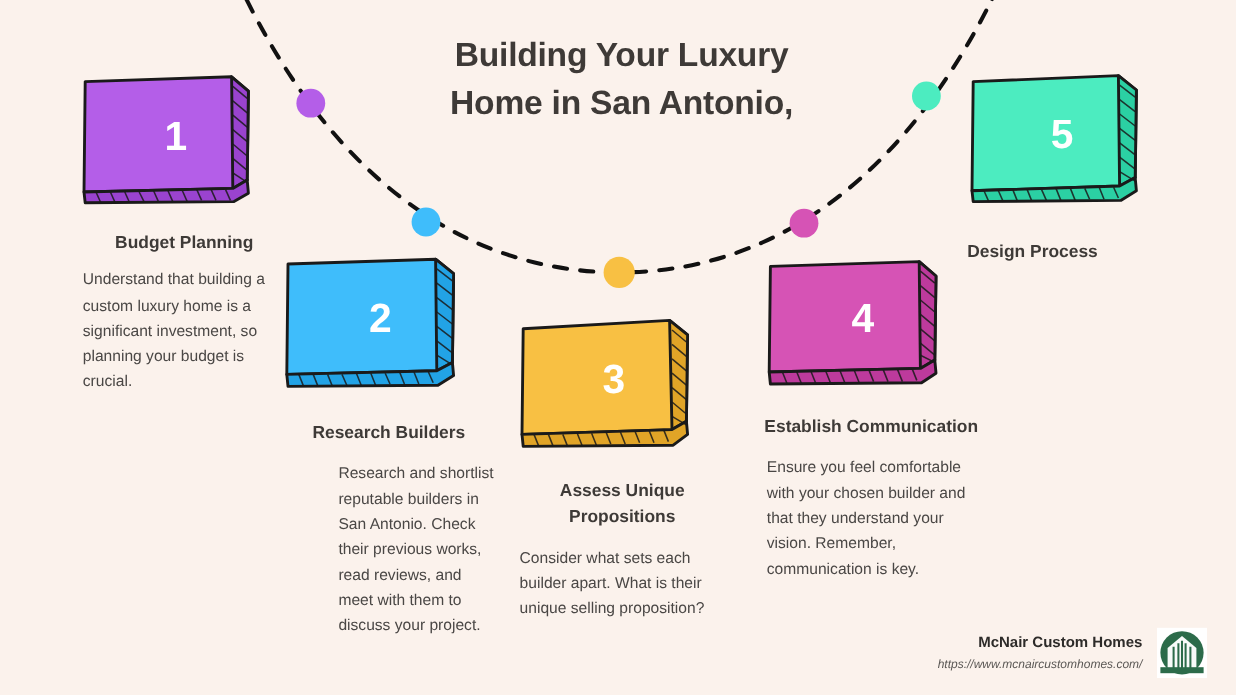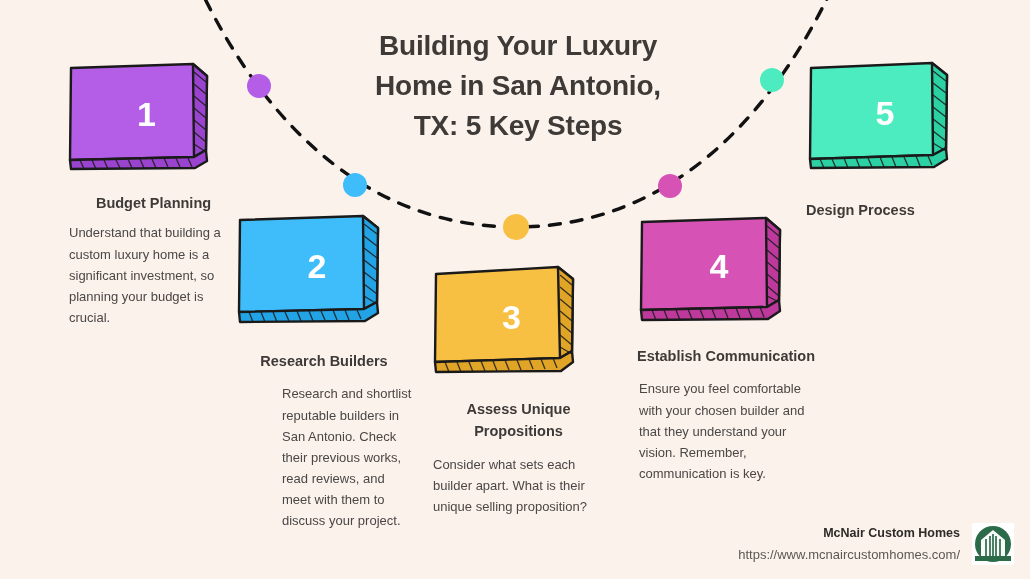--- a/index.html
+++ b/index.html
@@ -80,58 +80,58 @@
   #step-4 .step-title { margin-top: 23px; text-align: center; }
   #step-4 .step-desc  { margin-top: 11px; text-align: left; padding-left: 3px; }
 
   #step-5 { left: 806px; top: 58px;  width: 172px; }
   #step-5 .step-title { margin-top: 29px; }
   #step-5 .step-desc  { margin-top: 8px;  text-align: left; padding-left: 3px; }
 
   
   #footer {
     position: absolute;
-    right: 16px; bottom: 14px;
+    right: 24px; bottom: 14px;
     display: flex;
     align-items: center;
     gap: 12px;
   }
   #footer-text { text-align: right; }
   #brand-name {
     font-size: 12.5px;
     font-weight: bold;
     color: #2d2b29;
     line-height: 1.5;
   }
   #brand-url {
-    font-size: 13px;
+    font-size: 10px;
     color: #5a5754;
     margin-top: 3px;
     line-height: 1.4;
+    font-style: italic;
   }
   #brand-logo { display: block; }
 </style>
 </head>
 <body>
 
 <div id="stage">
 
   <svg id="arc-layer" viewBox="0 0 1030 579" width="1030" height="579">
     <path d="M 196,-20 C 270,140 380,227 516,227 C 652,227 762,140 836,-20" fill="none" stroke="#111111" stroke-width="3.4" stroke-linecap="round" stroke-dasharray="11 11"></path>
     <circle cx="259" cy="86" r="12" fill="#b45ee8"></circle>
     <circle cx="355" cy="185" r="12" fill="#3fbdfb"></circle>
     <circle cx="516" cy="227" r="13" fill="#f8c043"></circle>
     <circle cx="670" cy="186" r="12" fill="#d653b5"></circle>
     <circle cx="772" cy="80" r="12" fill="#4cecc0"></circle>
   </svg>
 
   <div id="title">
     <span class="tline">Building Your Luxury</span>
     <span class="tline">Home in San Antonio,</span>
-    <span class="tline">TX: 5 Key Steps</span>
   </div>
 
   <div class="step" id="step-1">
     <div class="card-wrap">
       <svg class="card-svg" width="148" height="110" viewBox="0 0 148 110">
         <g stroke="#1a1a1a" stroke-width="2.4" stroke-linejoin="round">
           <path d="M5,8 L127,4 L141,16 L140,90 L128,97 L4,100 Z" fill="#b45ee8"></path>
           <path d="M127,4 L141,16 L140,90 L128,97 Z" fill="#9a43cf"></path>
           <path d="M4,100 L128,97 L140,90 L141,101 L129,108 L5,109 Z" fill="#9a43cf"></path>
         </g>

